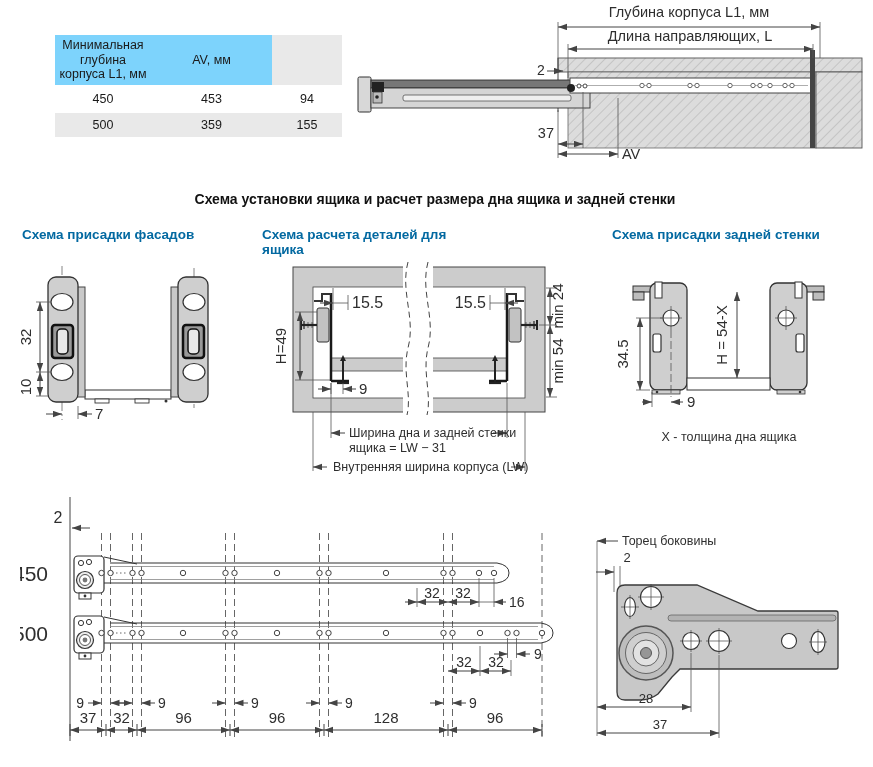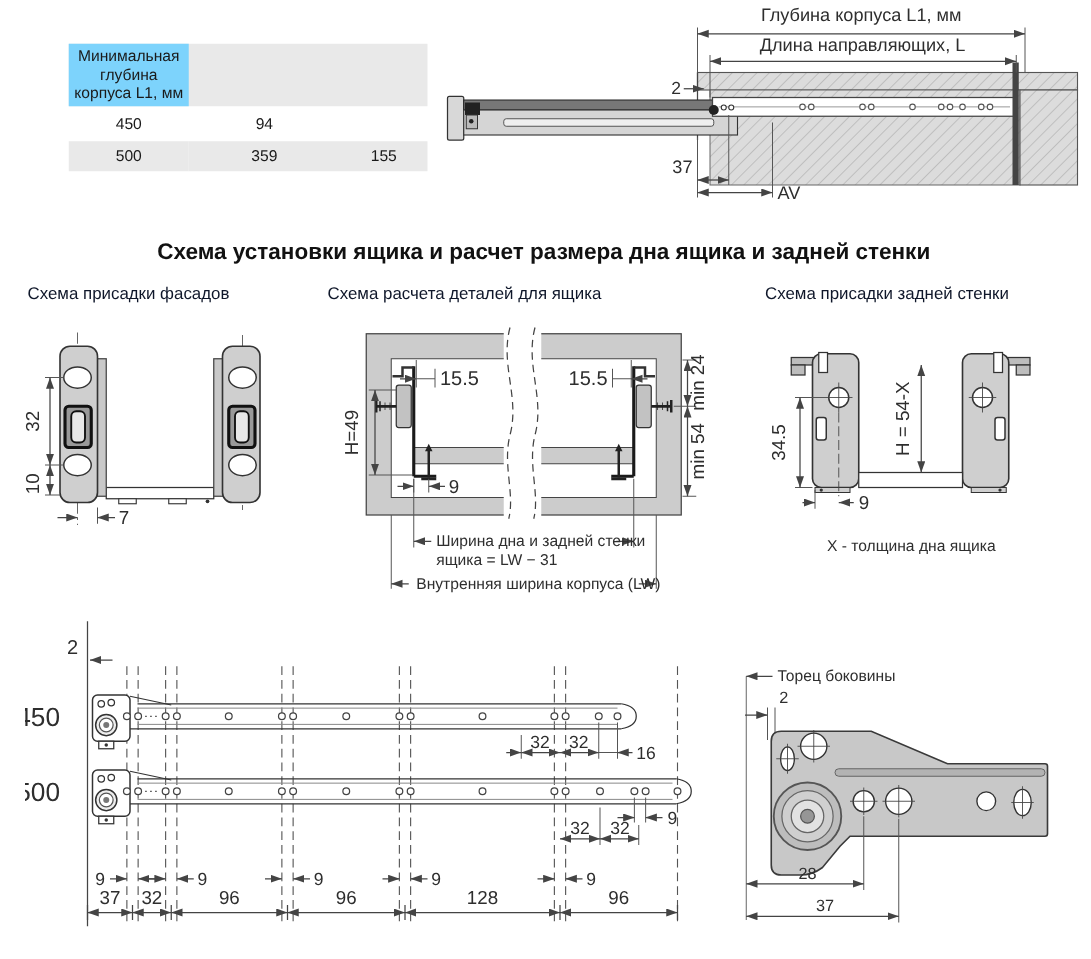--- a/index.html
+++ b/index.html
@@ -8,39 +8,41 @@
   .abs{position:absolute;}
   
   .tbl{left:55px;top:35px;width:287px;font-size:12.5px;line-height:1.18;}
   .trow{display:grid;grid-template-columns:96px 121px 70px;margin-bottom:2px;}
   .trow>div{display:flex;align-items:center;justify-content:center;text-align:center;padding:2px 3px;box-sizing:border-box;}
   .thead{background:#e9e9e9;min-height:50px;}
   .thead>div{background:#7dd3fc;}
   .r-odd>div{background:#ffffff;min-height:24px;}
   .r-even>div{background:#e9e9e9;min-height:24px;}
   
-  .h-main{left:40px;top:191px;width:790px;text-align:center;font-weight:bold;font-size:18px;color:#111;}
-  .h-sub{font-weight:normal;font-size:13.5px;color:#0f172a;}
+  .h-main{left:40px;top:191px;width:790px;text-align:center;font-weight:bold;font-size:14px;color:#111;}
+  .h-sub{font-weight:bold;font-size:13.5px;color:#0369a1;}
   
   svg text{font-family:"Liberation Sans",sans-serif;fill:#2e2e2e;}
   .dln{stroke:#555;stroke-width:0.8;fill:none;}
   .dm{stroke:#444;stroke-width:1;fill:none;}
   .ol{stroke:#333;fill:none;}
 </style>
 </head>
 <body>
 
 <div id="page">
 
   <div class="abs tbl">
     <div class="trow thead">
       <div>Минимальная глубина корпуса L1, мм</div>
+      <div>AV, мм</div>
     </div>
     <div class="trow r-odd">
       <div>450</div>
+      <div>453</div>
       <div>94</div>
     </div>
     <div class="trow r-even">
       <div>500</div>
       <div>359</div>
       <div>155</div>
     </div>
   </div>
 
   <svg class="abs" style="left:350px;top:0;" width="523" height="180" viewBox="350 0 523 180">

